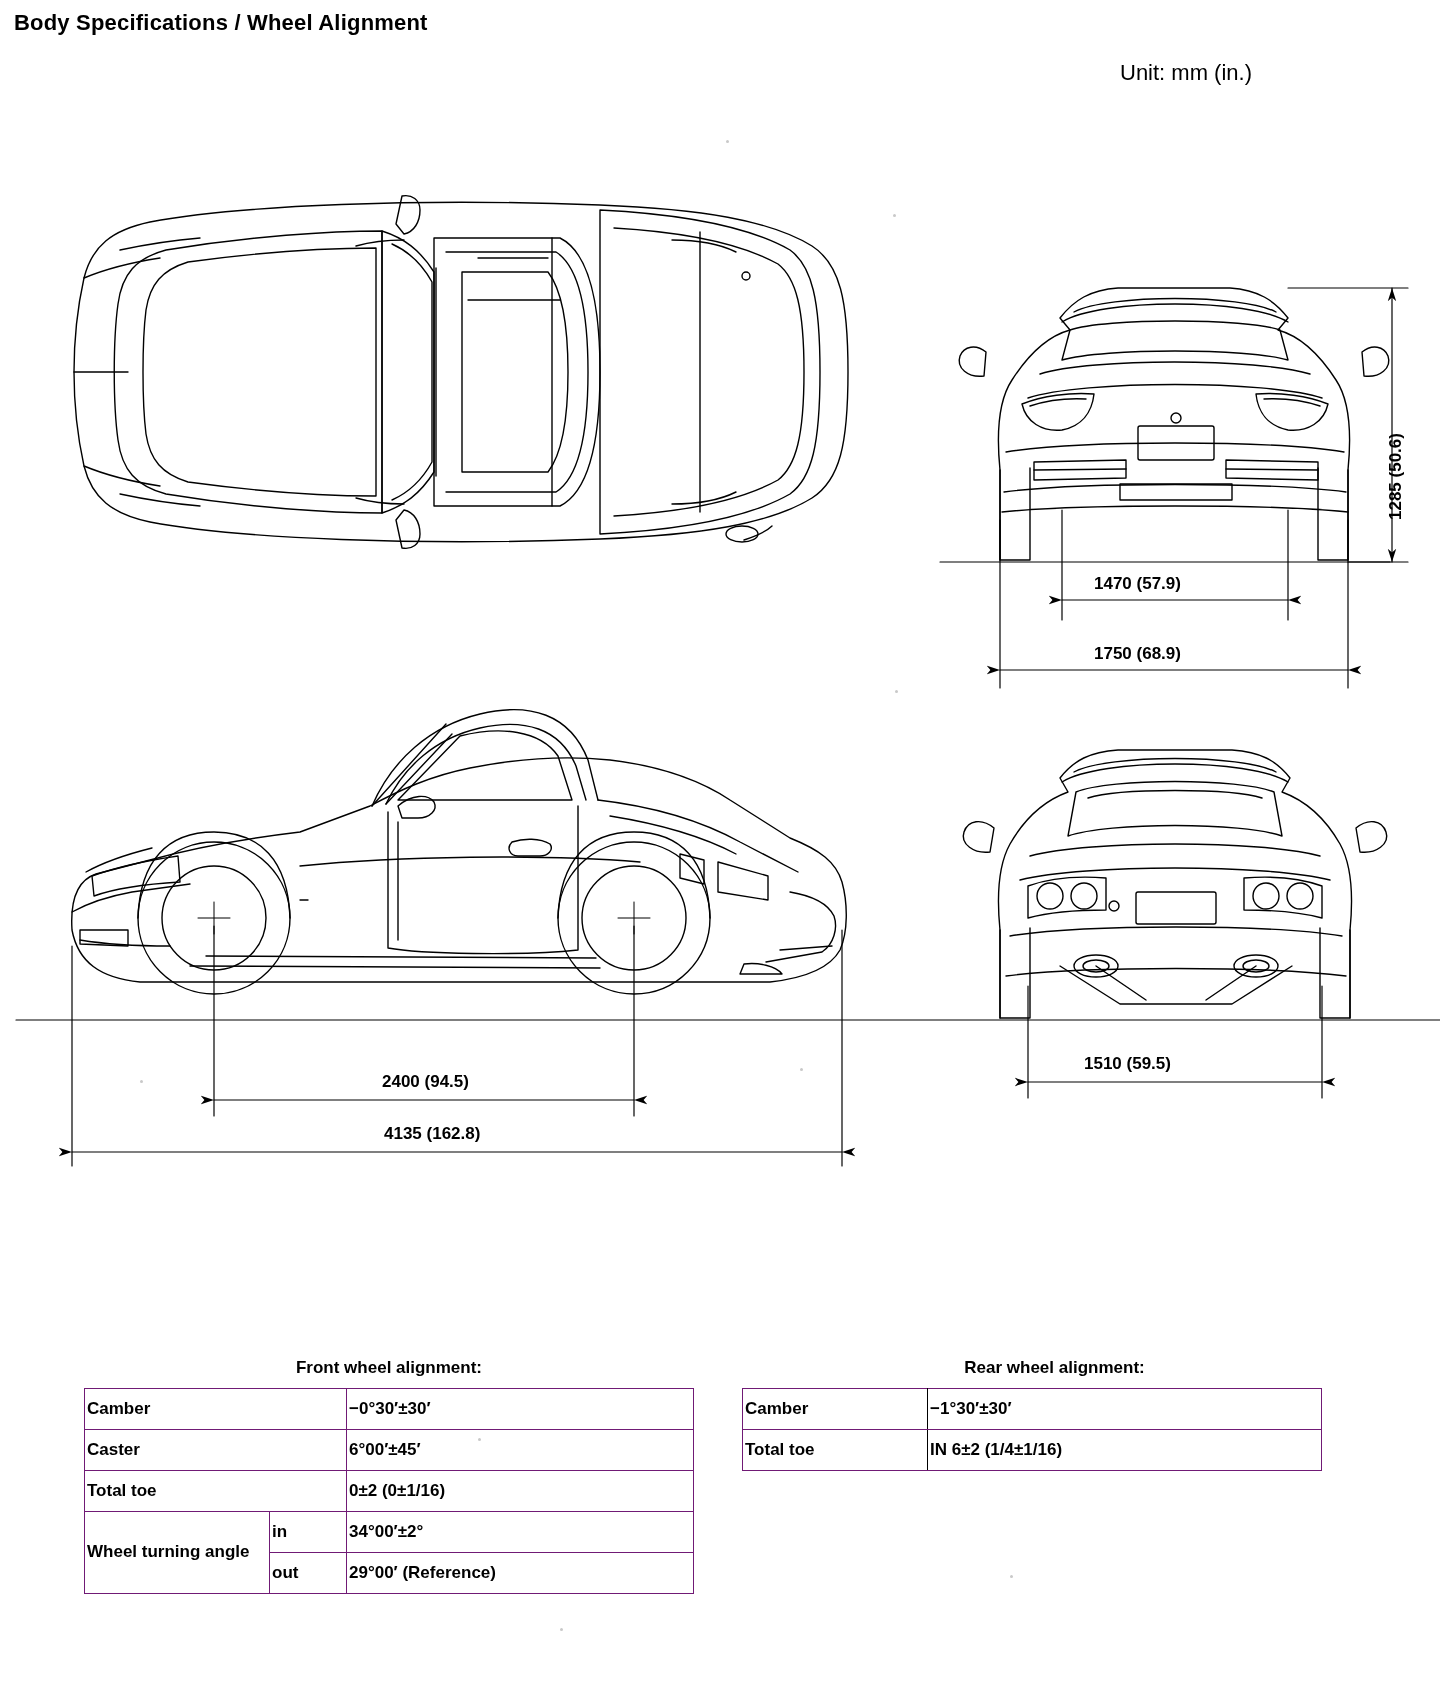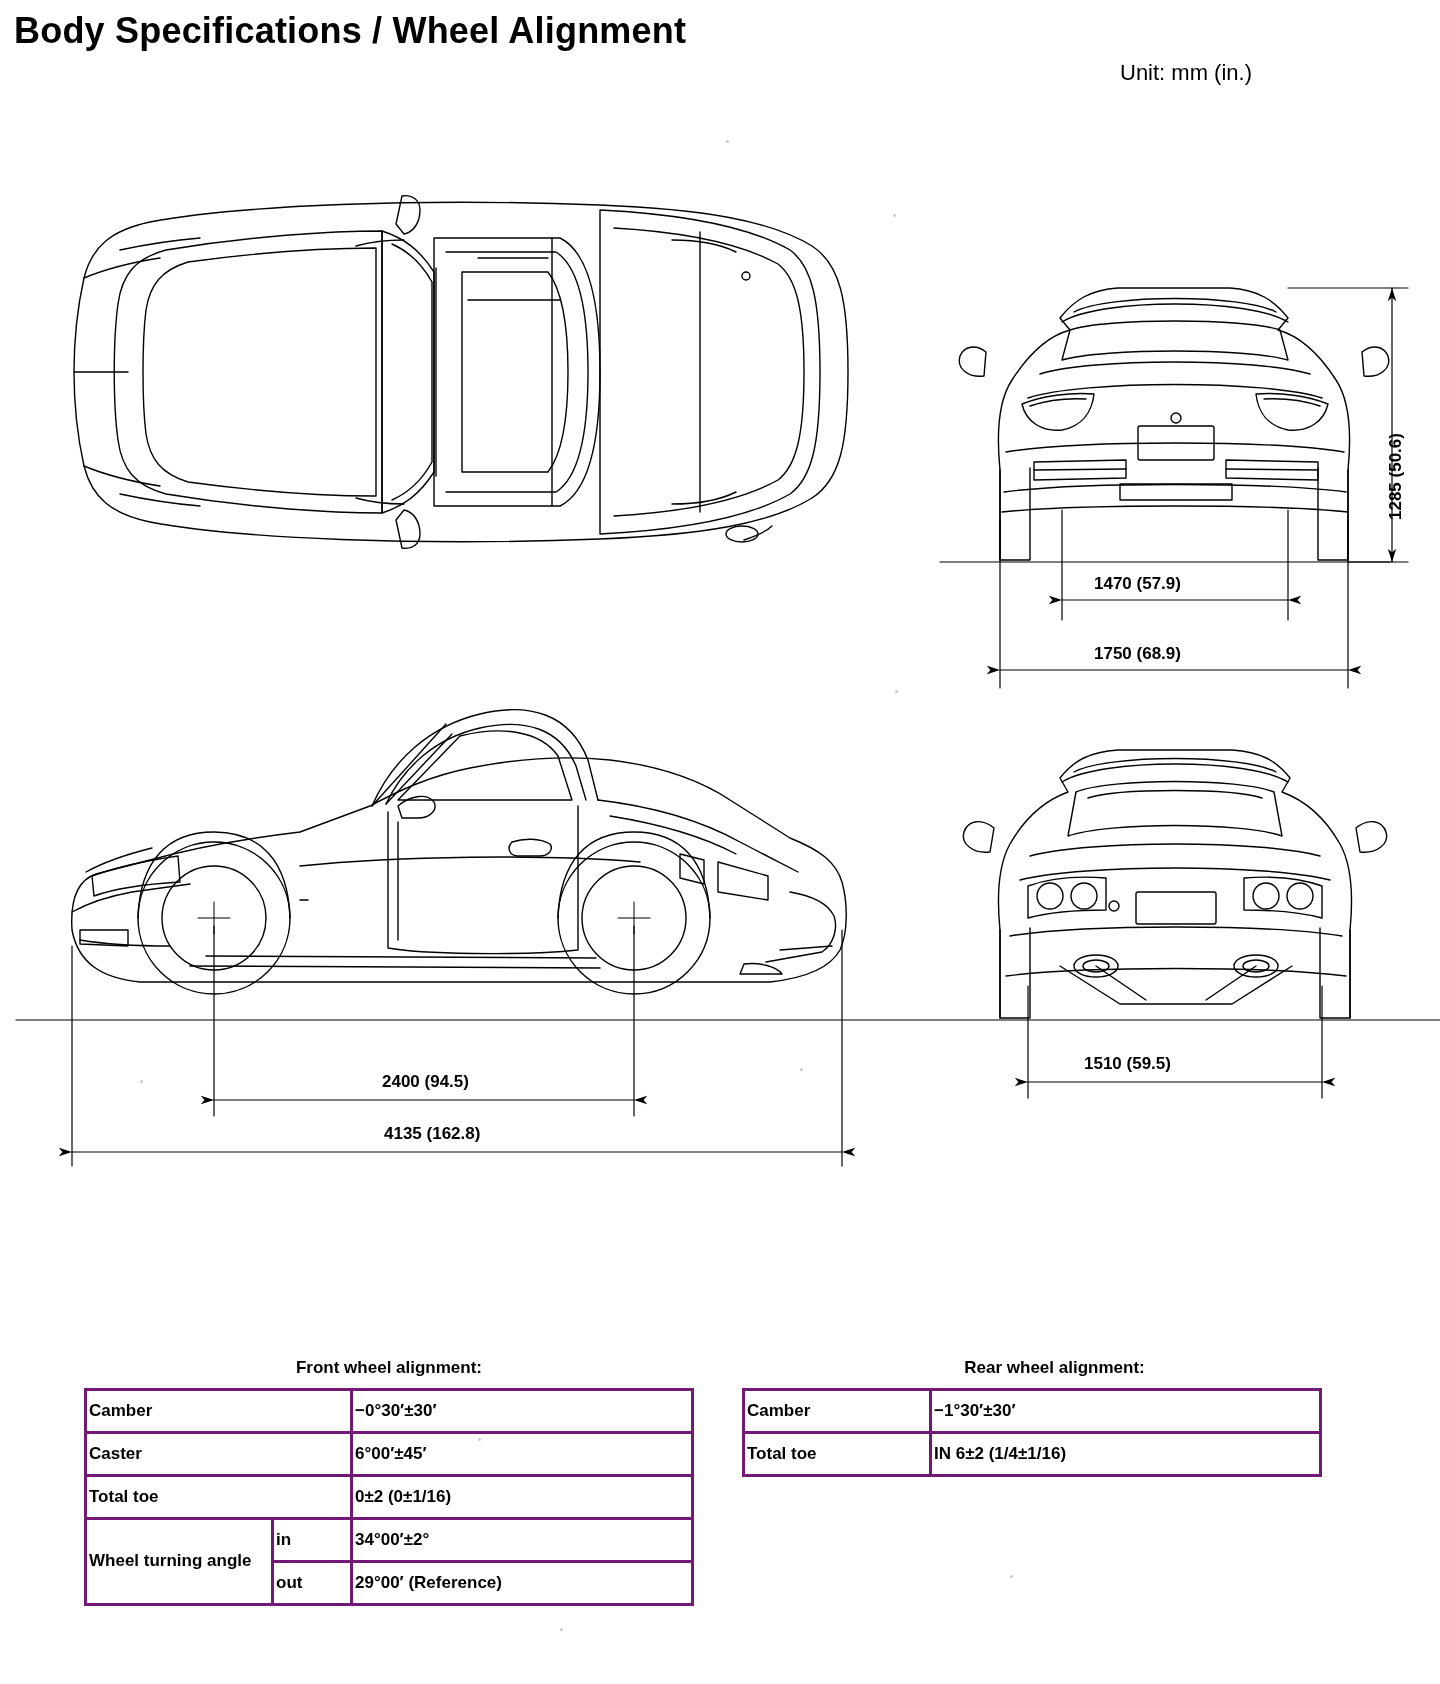--- a/index.html
+++ b/index.html
@@ -17,21 +17,21 @@
   }
   .page {
     position: relative;
     width: 1440px;
     height: 1684px;
   }
   .title {
     position: absolute;
     left: 14px;
     top: 10px;
-    font-size: 36px;
+    font-size: 22px;
     font-weight: bold;
     letter-spacing: 0.2px;
     white-space: nowrap;
   }
   .unit {
     position: absolute;
     right: 188px;
     top: 60px;
     font-size: 22px;
     font-weight: normal;
@@ -63,21 +63,21 @@
     font-weight: bold;
     text-align: center;
     margin-bottom: 10px;
     white-space: nowrap;
   }
   table.align {
     border-collapse: collapse;
     font-size: 17px;
   }
   table.align td {
-    border: 3px solid #701a75;
+    border: 1px solid #701a75;
     padding: 10px 2px;
     font-weight: bold;
     vertical-align: middle;
     background: #fff;
   }
   .front-table { width: 610px; }
   .front-table td.c-label { width: 180px; }
   .front-table td.c-sub { width: 72px; }
   .rear-table { width: 580px; }
   .rear-table td.c-label { width: 180px; }

